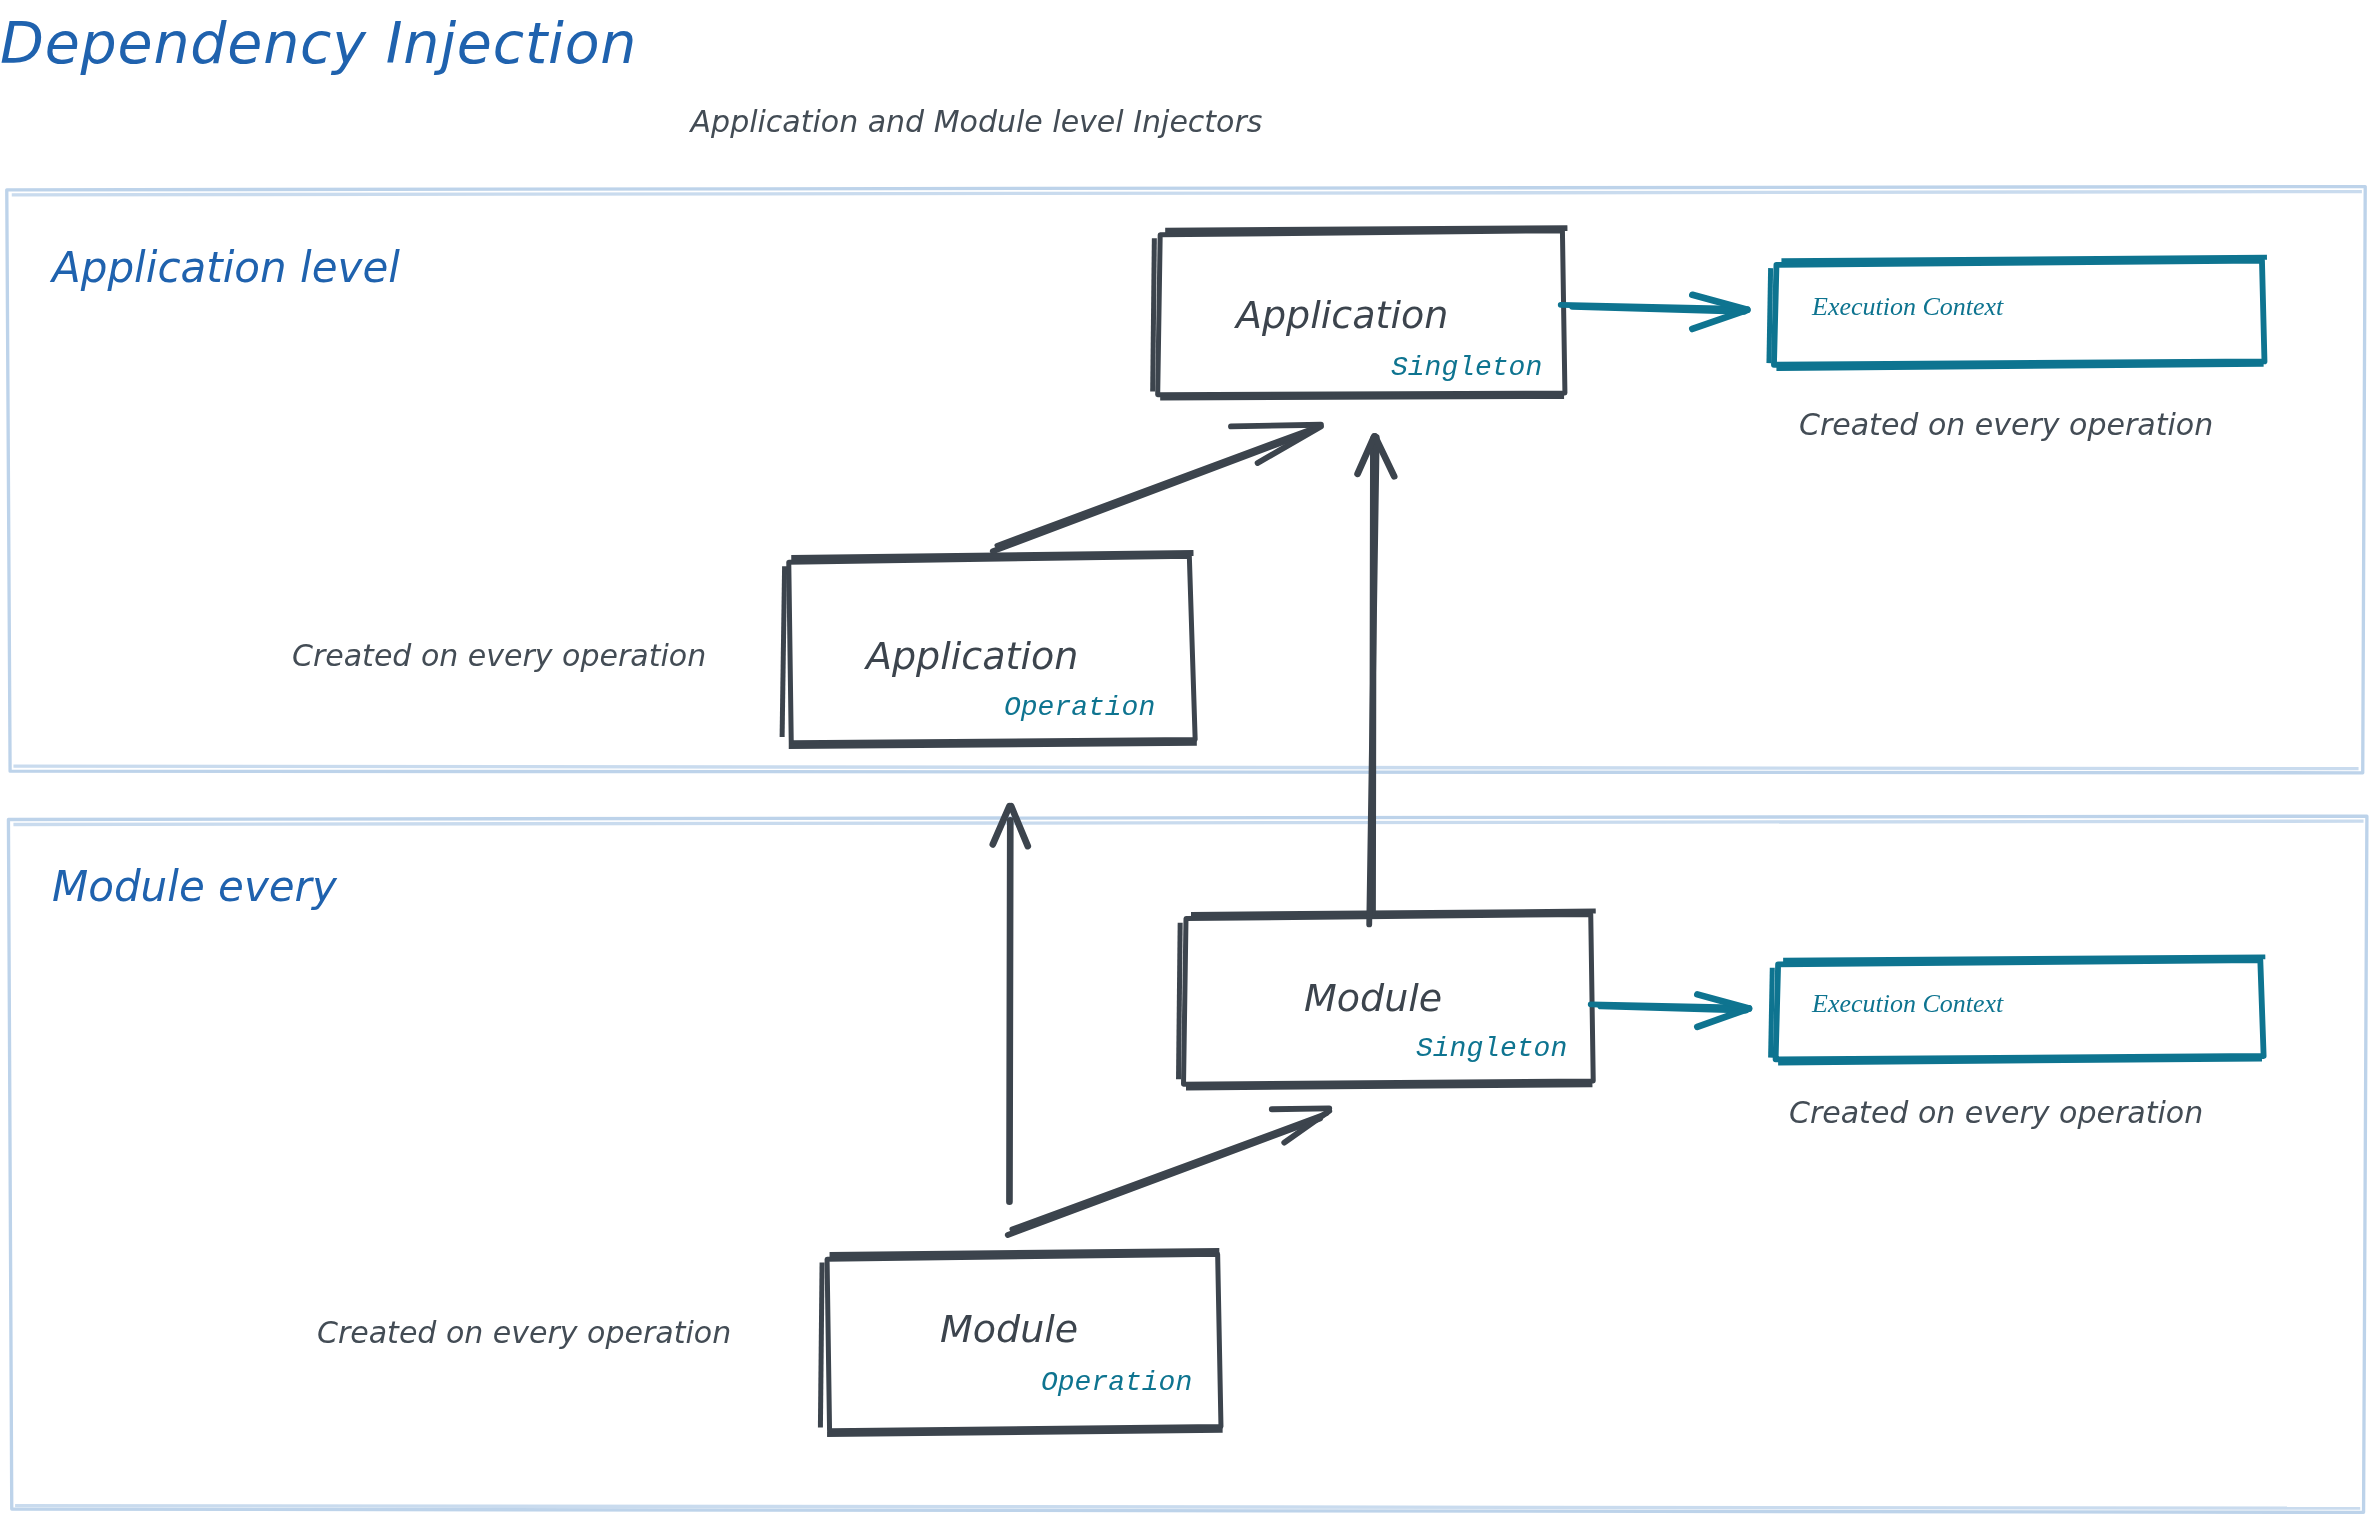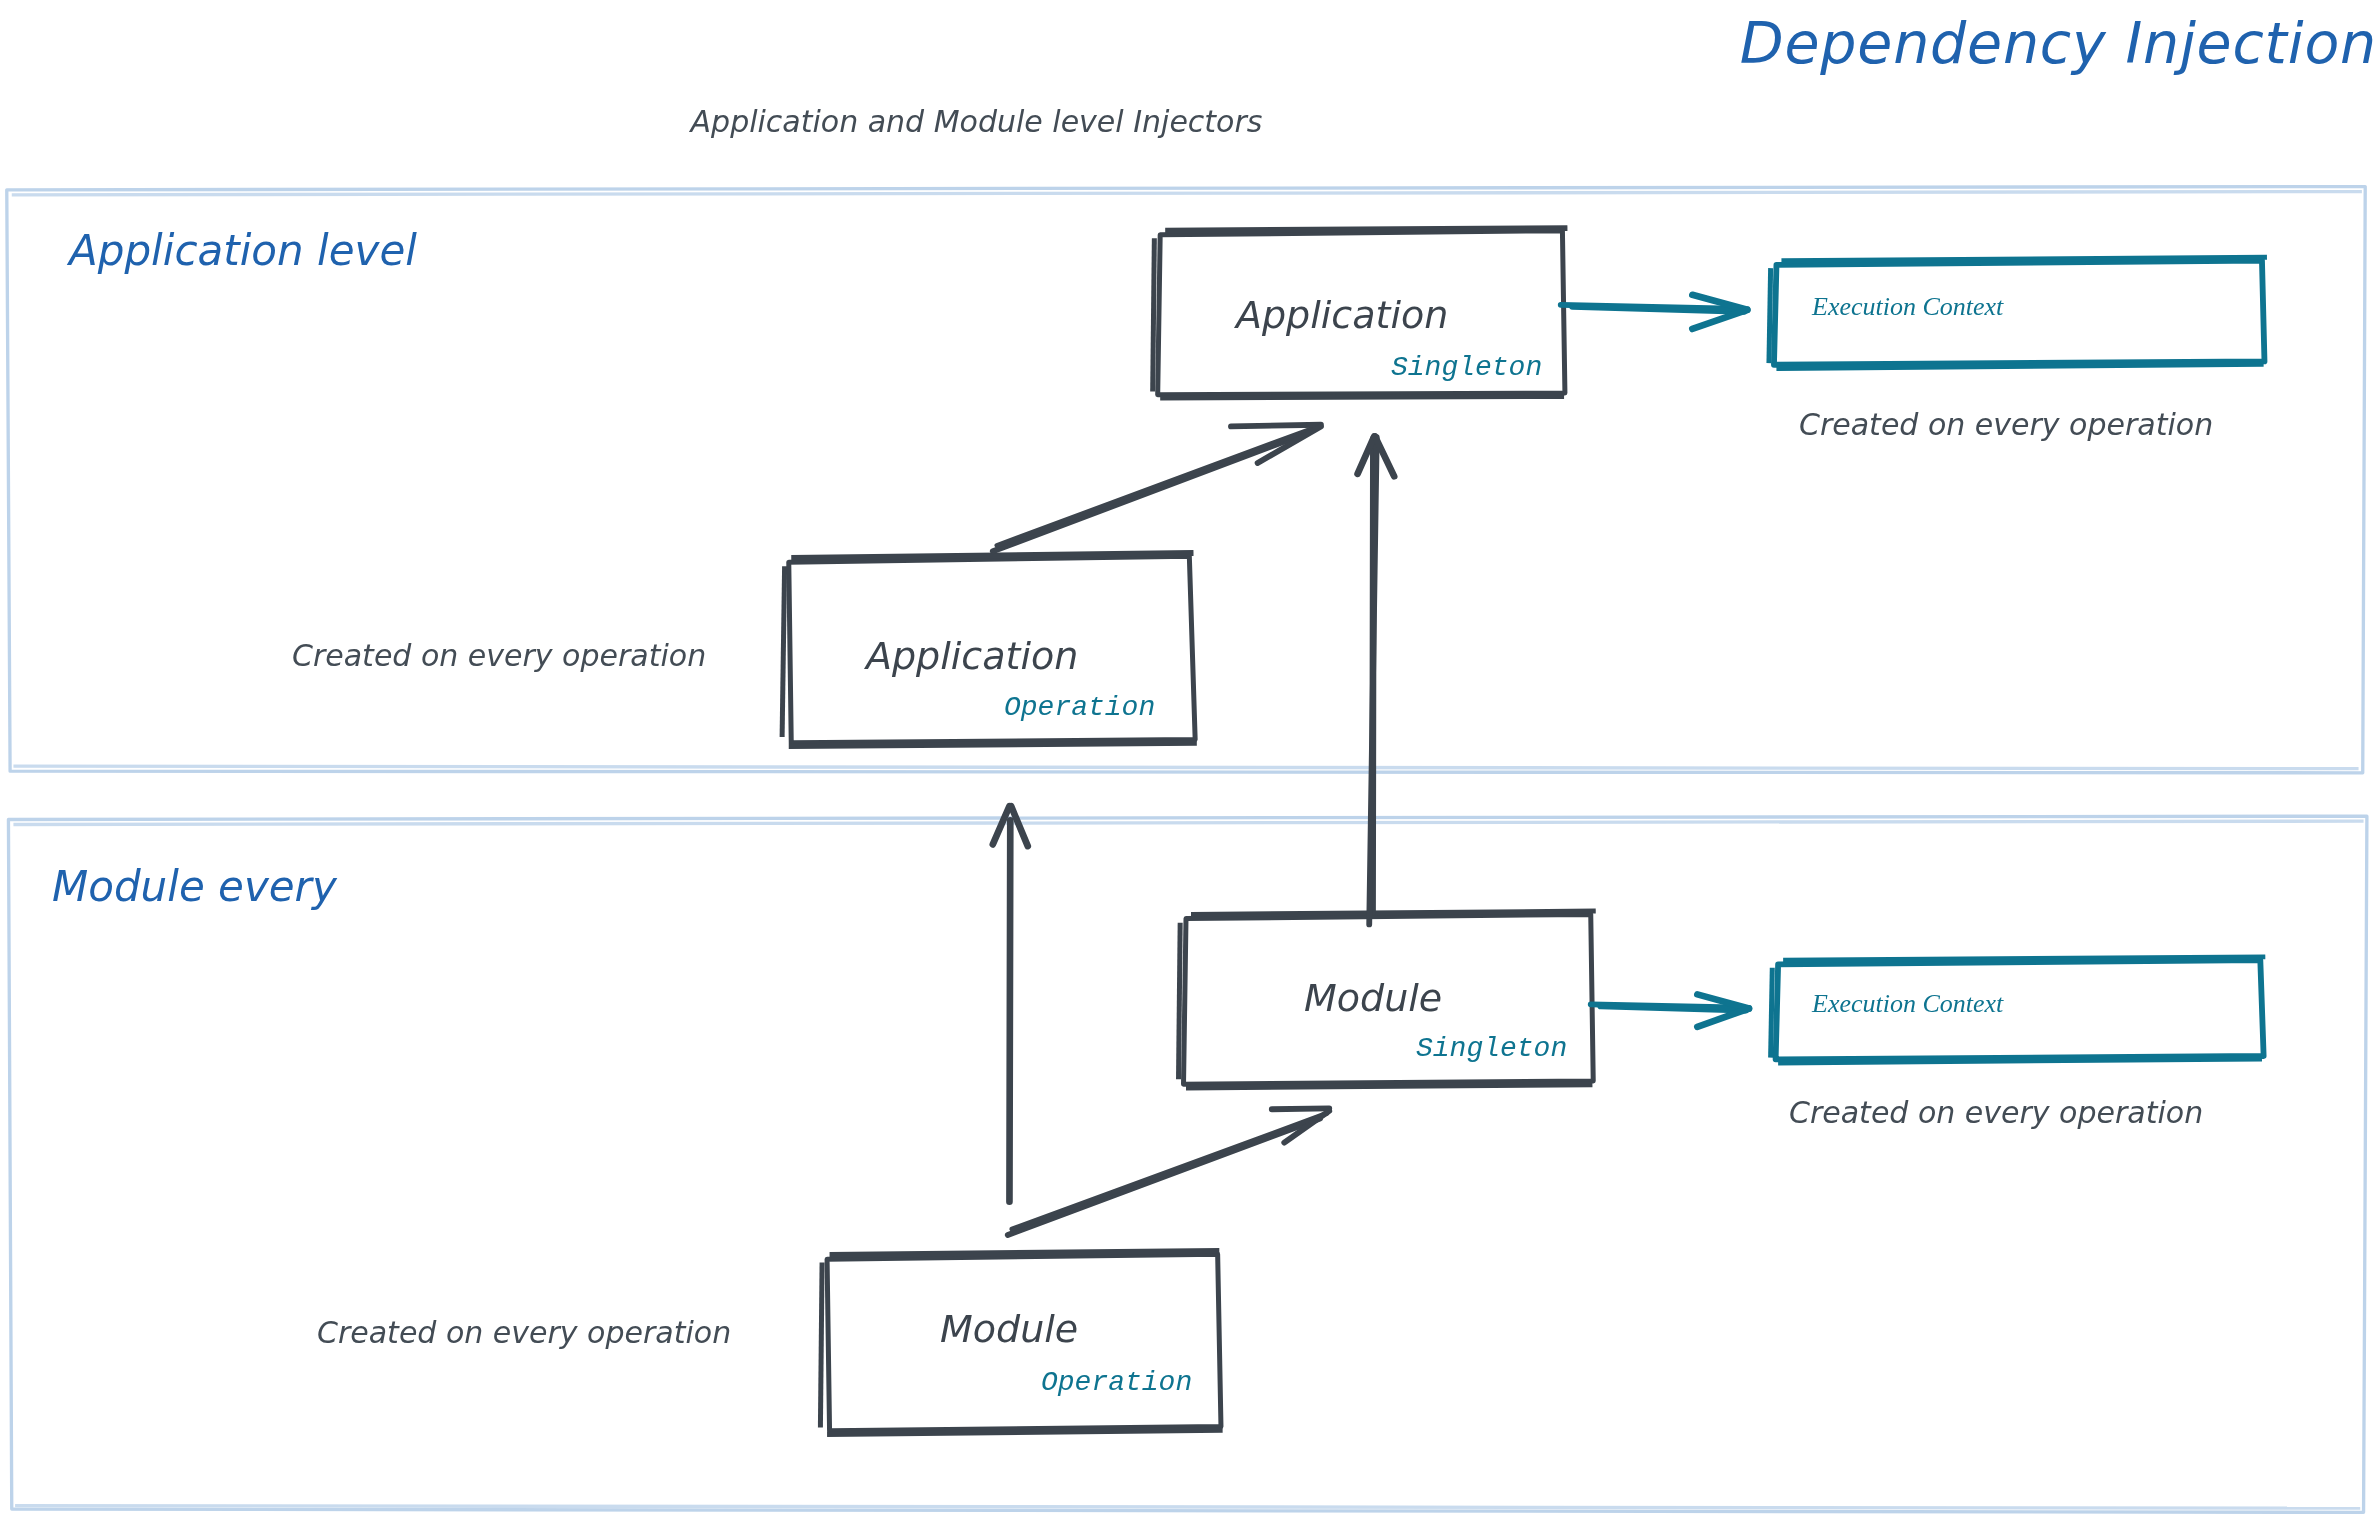--- a/index.html
+++ b/index.html
@@ -23,21 +23,21 @@
   .lbl {
     position: absolute;
     white-space: nowrap;
     line-height: 1;
     pointer-events: none;
   }
   
   #title {
     left: 0; top: 15px;
     width: 2377px;
-    text-align: right;
+    text-align: left;
     font-size: 57px;
     color: #1f62ae;
     font-style: italic;
     letter-spacing: 0.8px;
     font-family: "DejaVu Sans", sans-serif;
   }
   #subtitle {
     left: 0; top: 107px;
     width: 1953px;
     text-align: center;
@@ -46,21 +46,21 @@
     font-style: italic;
     font-family: "DejaVu Sans", sans-serif;
   }
   
   .lane-title {
     font-size: 42px;
     color: #1f62ae;
     font-style: italic;
     font-family: "DejaVu Sans", sans-serif;
   }
-  #lane-app-title { left: 52px; top: 230px; margin-left: 17px; }
+  #lane-app-title { left: 52px; top: 247px; }
   #lane-mod-title { left: 52px; top: 866px; }
 
   
   .node-name {
     font-size: 38px;
     color: #3c444d;
     font-style: italic;
     font-family: "DejaVu Sans", sans-serif;
     text-align: center;
   }

